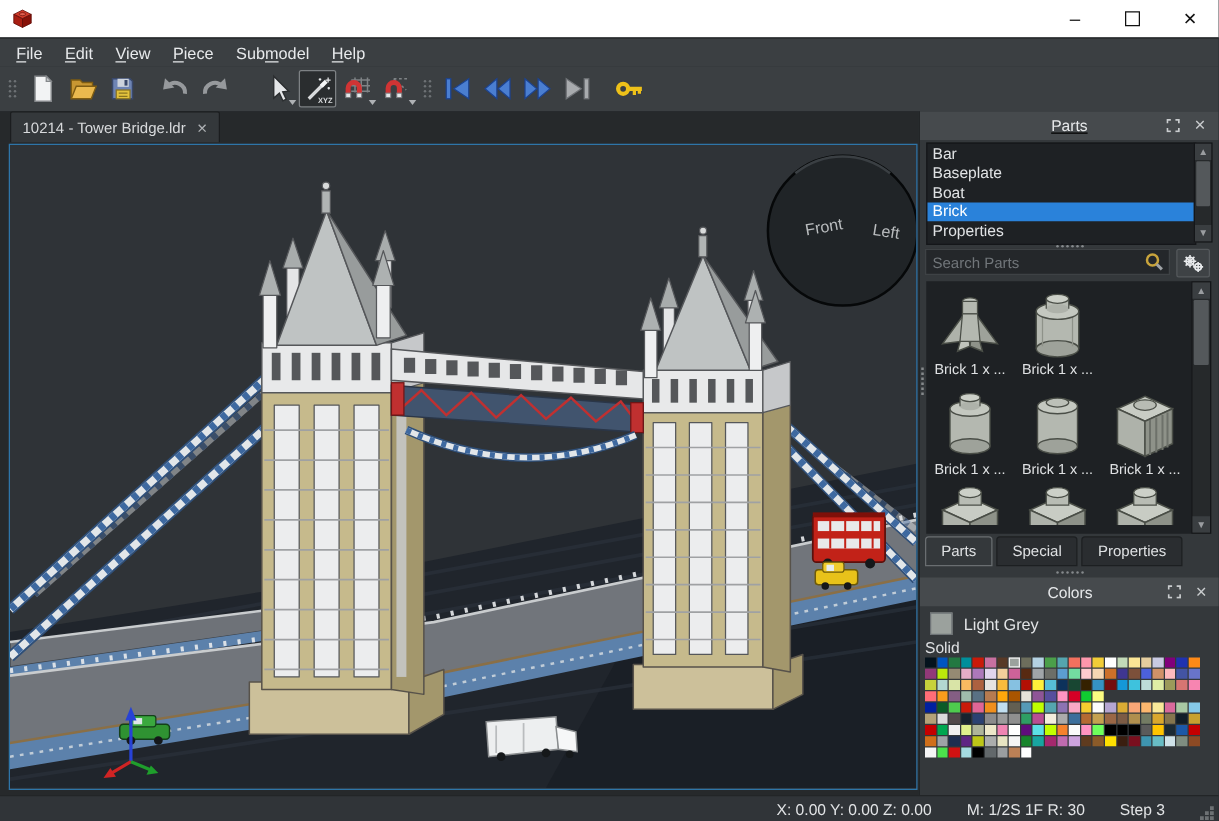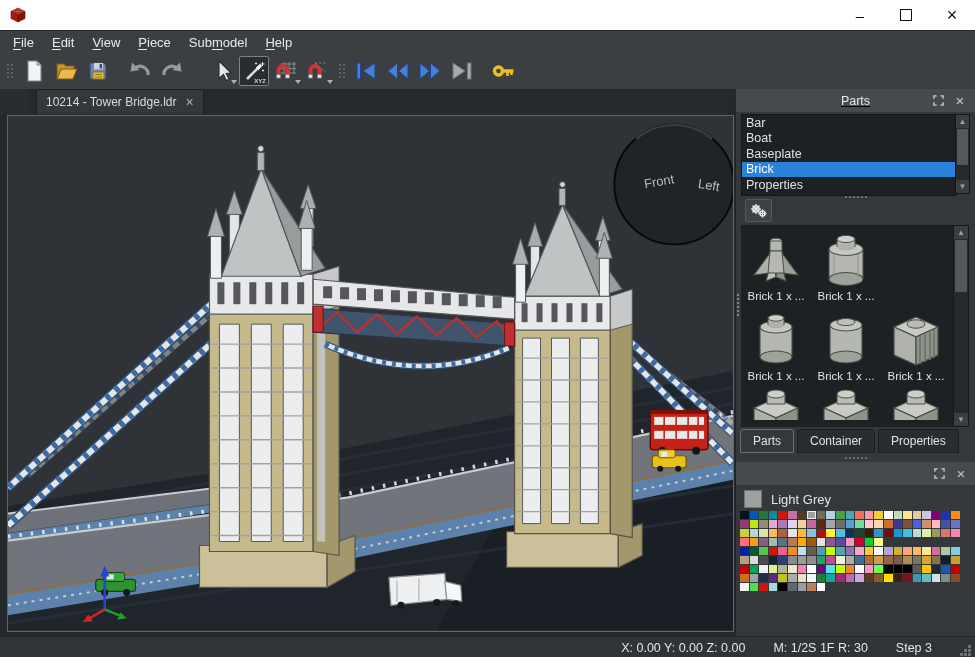--- a/index.html
+++ b/index.html
@@ -21,21 +21,21 @@
   
   .toolbar{left:0;top:53px;width:975px;height:36px;background:#3b3f42;display:flex;align-items:center;padding-left:2px;box-sizing:border-box;}
   .tb-btn{width:30px;height:30px;display:flex;align-items:center;justify-content:center;position:relative;margin:0 1px;}
   .tb-btn.active{background:#2a2d2f;border:1px solid #7d8184;border-radius:2px;box-sizing:border-box;}
   .tb-grip{width:8px;height:24px;margin:0 4px;display:grid;grid-template-columns:2px 2px;grid-auto-rows:2px;gap:2px;align-content:center;justify-content:center;}
   .tb-grip i{background:#6d7174;border-radius:1px;}
   .dd-tri{position:absolute;right:0px;bottom:2px;width:0;height:0;border-left:3px solid transparent;border-right:3px solid transparent;border-top:4px solid #aeb1b4;}
   .tb-gap{width:10px;}
   .xyz-label{position:absolute;right:2px;bottom:1px;font-size:6px;color:#d8dadc;font-weight:bold;letter-spacing:0;}
   
-  .tabstrip{left:0;top:89px;width:735px;height:25px;background:#26292b;display:flex;align-items:flex-end;margin-left:28px;}
+  .tabstrip{left:0;top:89px;width:735px;height:25px;background:#26292b;display:flex;align-items:flex-end;}
   .doc-tab{margin-left:8px;height:24px;background:#34383b;border:1px solid #1b1d1f;border-bottom:none;display:flex;align-items:center;padding:0 9px;border-radius:2px 2px 0 0;}
   .doc-tab .lbl{color:#d8dadc;font-size:12px;}
   .doc-tab .x{color:#aeb1b4;font-size:14px;margin-left:9px;line-height:10px;}
   
   .vp-frame{left:0;top:114px;width:735px;height:522px;background:#26292b;}
   .viewport{position:absolute;left:7px;top:1px;width:725px;height:515px;border:1px solid #2e75a8;background:#2f3337;box-sizing:content-box;overflow:hidden;}
   
   .statusbar{left:0;top:636px;width:975px;height:21px;background:#303438;border-top:1px solid #222527;display:flex;align-items:center;justify-content:flex-end;color:#e2e4e6;font-size:12.5px;}
   .statusbar .seg{margin-right:28px;white-space:nowrap;}
   .statusbar .seg:last-of-type{margin-right:14px;}
@@ -500,41 +500,48 @@
       <span class="ic float">
         <svg width="11" height="11" viewBox="0 0 12 12">
             <path d="M1,4 V1 H4 M8,1 H11 V4 M11,8 V11 H8 M4,11 H1 V8" stroke="#c9ccce" fill="none" stroke-width="1.5"></path>
           </svg>
       </span>
       <span class="ic close">×</span>
     </div>
 
     <div class="cat-list">
       <div class="cat-row">Bar</div>
+      <div class="cat-row">Baseplate</div>
       <div class="cat-row">Boat</div>
-      <div class="cat-row">Baseplate</div>
       <div class="cat-row sel">Brick</div>
       <div class="cat-row">Properties</div>
     </div>
     <div class="vscroll" style="left:219px;top:25px;width:15px;height:80px;">
       <div class="vs-arrow" style="top:0;">▲</div>
       <div class="vs-thumb" style="top:14px;height:36px;width:11px;"></div>
       <div class="vs-arrow" style="bottom:0;">▼</div>
     </div>
 
     <div class="splitter" style="position:absolute;left:0;top:107px;width:240px;">
         <i></i>
         <i></i>
         <i></i>
         <i></i>
         <i></i>
         <i></i>
       </div>
 
     <div class="search-row">
+      <div class="search-box">
+        <span class="ph">Search Parts</span>
+        <svg width="17" height="17" viewBox="0 0 17 17" style="margin-right:3px;">
+          <circle cx="7" cy="7" r="4.4" fill="none" stroke="#c8a43c" stroke-width="2"></circle>
+          <line x1="10.4" y1="10.4" x2="14.5" y2="14.5" stroke="#9fa3a6" stroke-width="2.4"></line>
+        </svg>
+      </div>
       <div class="gear-btn">
         <svg width="19" height="17" viewBox="0 0 19 17">
           <g stroke="#e8eaec" stroke-width="1.3">
             <circle cx="7" cy="7" r="3.2" fill="none"></circle>
             <line x1="7" y1="2" x2="7" y2="12"></line>
               <line x1="2" y1="7" x2="12" y2="7"></line>
             <line x1="3.5" y1="3.5" x2="10.5" y2="10.5"></line>
               <line x1="10.5" y1="3.5" x2="3.5" y2="10.5"></line>
             <circle cx="13.5" cy="11.5" r="2.6" fill="none"></circle>
             <line x1="13.5" y1="7.5" x2="13.5" y2="15.5"></line>
@@ -666,46 +673,48 @@
       </div>
     </div>
     <div class="vscroll" style="left:217px;top:136px;width:16px;height:202px;">
       <div class="vs-arrow" style="top:0;">▲</div>
       <div class="vs-thumb" style="top:14px;height:52px;width:12px;"></div>
       <div class="vs-arrow" style="bottom:0;">▼</div>
     </div>
 
     <div class="dock-tabs">
       <div class="dock-tab active">Parts</div>
-      <div class="dock-tab">Container</div>
+      <div class="dock-tab">Special</div>
       <div class="dock-tab">Properties</div>
     </div>
 
     <div class="splitter" style="position:absolute;left:0;top:368px;width:240px;">
         <i></i>
         <i></i>
         <i></i>
         <i></i>
         <i></i>
         <i></i>
       </div>
 
     <div style="position:absolute;left:0;top:373px;width:240px;">
       <div class="panel-header">
+        <span class="ttl">Colors</span>
         <span class="ic float">
           <svg width="11" height="11" viewBox="0 0 12 12">
               <path d="M1,4 V1 H4 M8,1 H11 V4 M11,8 V11 H8 M4,11 H1 V8" stroke="#c9ccce" fill="none" stroke-width="1.5"></path>
             </svg>
         </span>
         <span class="ic close">×</span>
       </div>
       <div class="cur-color">
         <span class="cur-swatch" style="background:#9BA19D;"></span>
         <span class="cur-name">Light Grey</span>
       </div>
+      <div class="sec-label">Solid</div>
       <div class="swatch-row">
           <div class="swatch" style="background: rgb(5, 19, 29);"></div>
           <div class="swatch" style="background: rgb(0, 85, 191);"></div>
           <div class="swatch" style="background: rgb(35, 120, 65);"></div>
           <div class="swatch" style="background: rgb(0, 143, 155);"></div>
           <div class="swatch" style="background: rgb(201, 26, 9);"></div>
           <div class="swatch" style="background: rgb(200, 112, 160);"></div>
           <div class="swatch" style="background: rgb(88, 57, 39);"></div>
           <div class="swatch selected" style="background: rgb(155, 161, 157);"></div>
           <div class="swatch" style="background: rgb(109, 110, 92);"></div>

